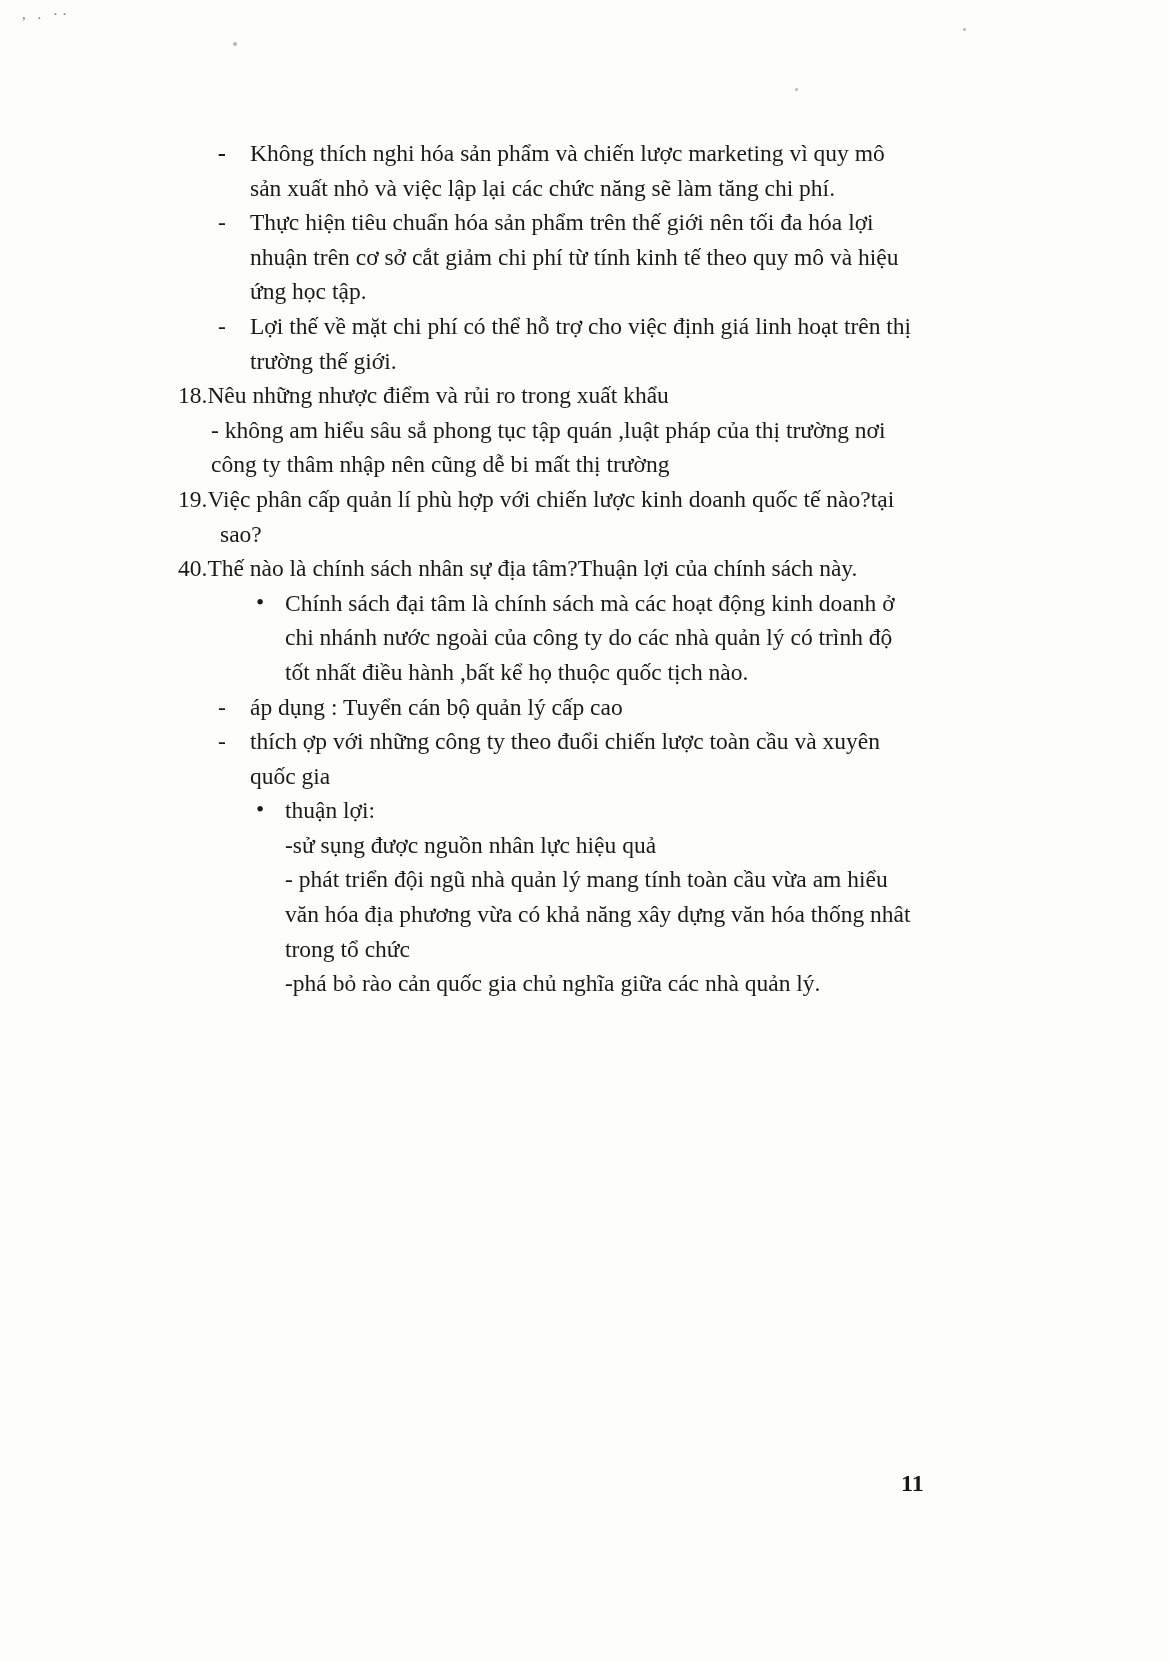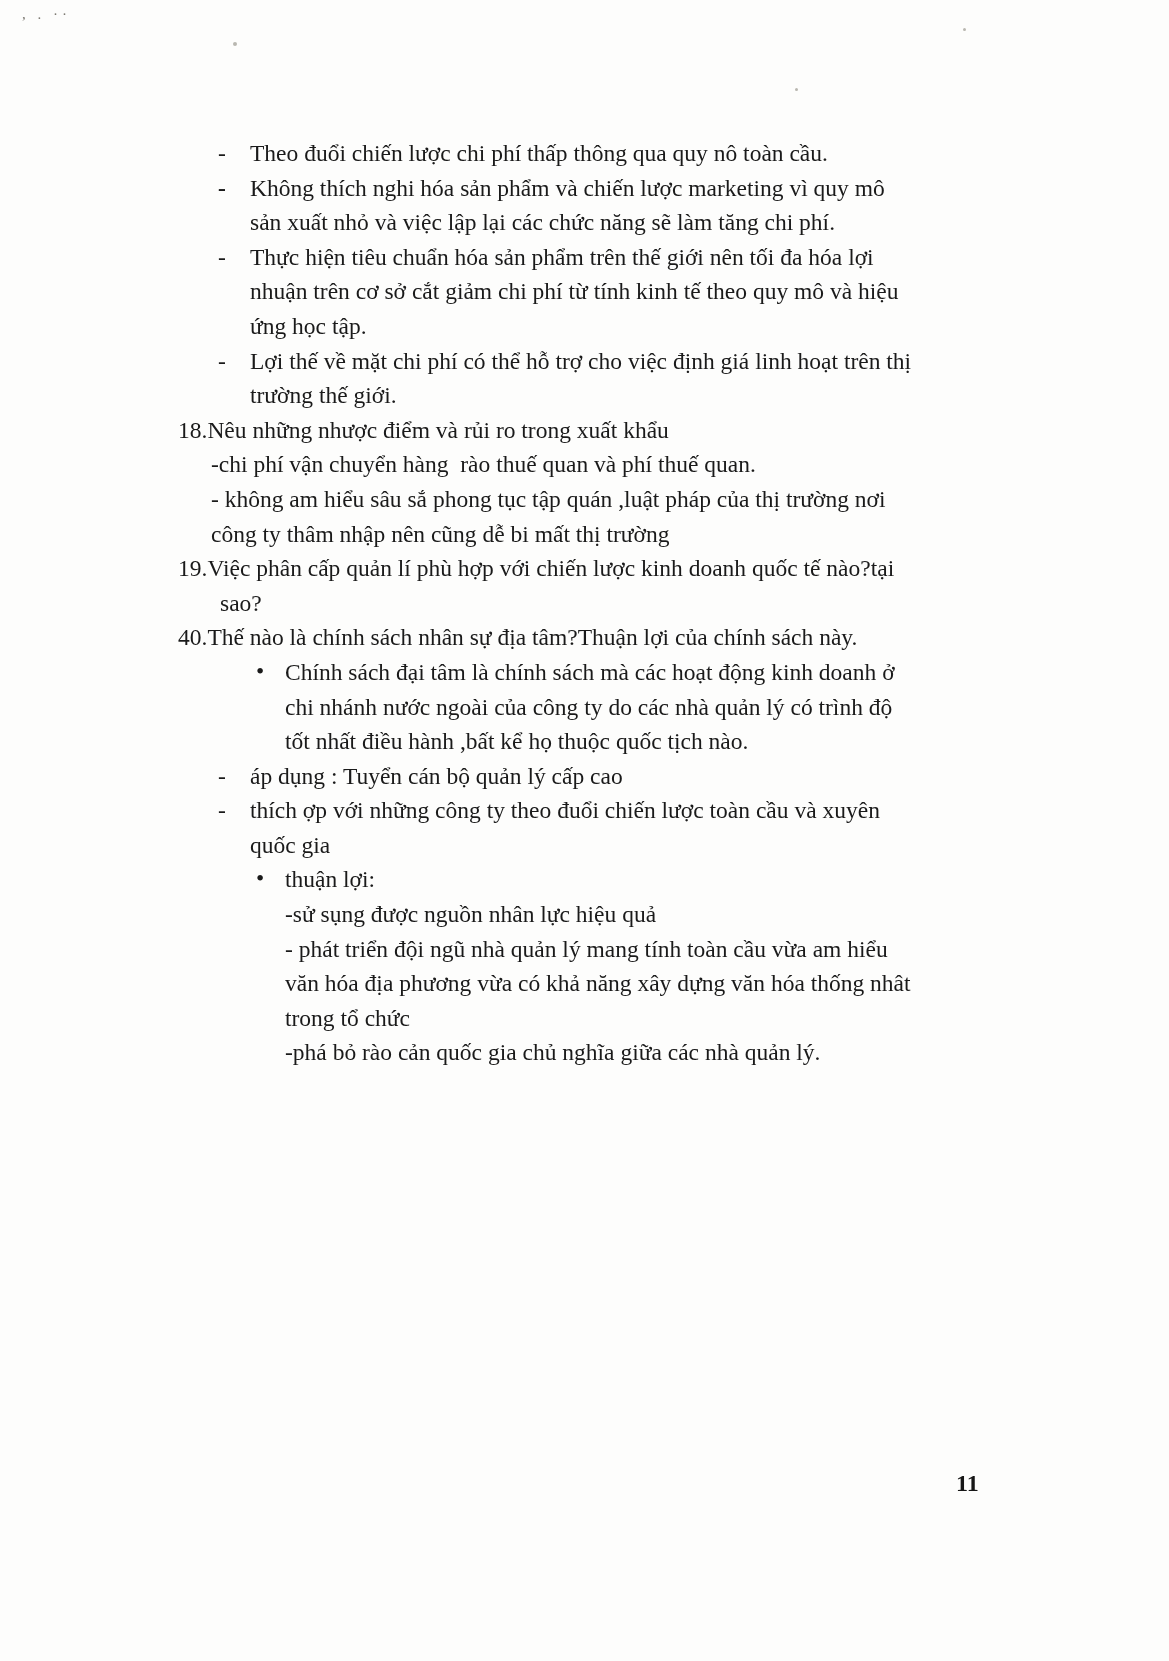--- a/index.html
+++ b/index.html
@@ -36,21 +36,21 @@
 
   .item.sub { padding-left: 33px; }
 
   .item.bullet { padding-left: 107px; }
   .item.bullet > .marker { position: absolute; left: 78px; top: -1px; }
 
   .item.sub2 { padding-left: 107px; }
 
   .page-number {
     position: absolute;
-    left: 956px;
+    left: 901px;
     top: 1470px;
     font-size: 24px;
     font-weight: bold;
     color: #161616;
   }
   .artifact {
     position: absolute;
     left: 22px;
     top: 6px;
     font-size: 15px;
@@ -75,21 +75,20 @@
 
   <div class="artifact">, . ··</div>
   <div class="speck s1"></div>
   <div class="speck s2"></div>
   <div class="speck s3"></div>
 
   <div class="content">
 
     <div class="item dash">
       <span class="marker">-</span>
-      <span class="text">Theo đuổi chiến lược chi phí thấp thông qua quy nô toàn cầu.</span>
     </div>
 
     <div class="item dash">
       <span class="marker">-</span>
     </div>
 
     <div class="item dash">
       <span class="marker">-</span>
       <span class="text">Không thích nghi hóa sản phẩm và chiến lược marketing vì quy mô
 sản xuất nhỏ và việc lập lại các chức năng sẽ làm tăng chi phí.</span>
@@ -107,23 +106,20 @@
       <span class="text">Lợi thế về mặt chi phí có thể hỗ trợ cho việc định giá linh hoạt trên thị
 trường thế giới.</span>
     </div>
 
 
     <div class="item numbered">
       <span class="text">18.Nêu những nhược điểm và rủi ro trong xuất khẩu</span>
     </div>
 
 
-    <div class="item sub">
-      <span class="text">-chi phí vận chuyển hàng  rào thuế quan và phí thuế quan.</span>
-    </div>
 
 
     <div class="item sub">
       <span class="text">- không am hiểu sâu sắ phong tục tập quán ,luật pháp của thị trường nơi
 công ty thâm nhập nên cũng dễ bi mất thị trường</span>
     </div>
 
     <div class="item numbered">
       <span class="text">19.Việc phân cấp quản lí phù hợp với chiến lược kinh doanh quốc tế nào?tại
 sao?</span>

